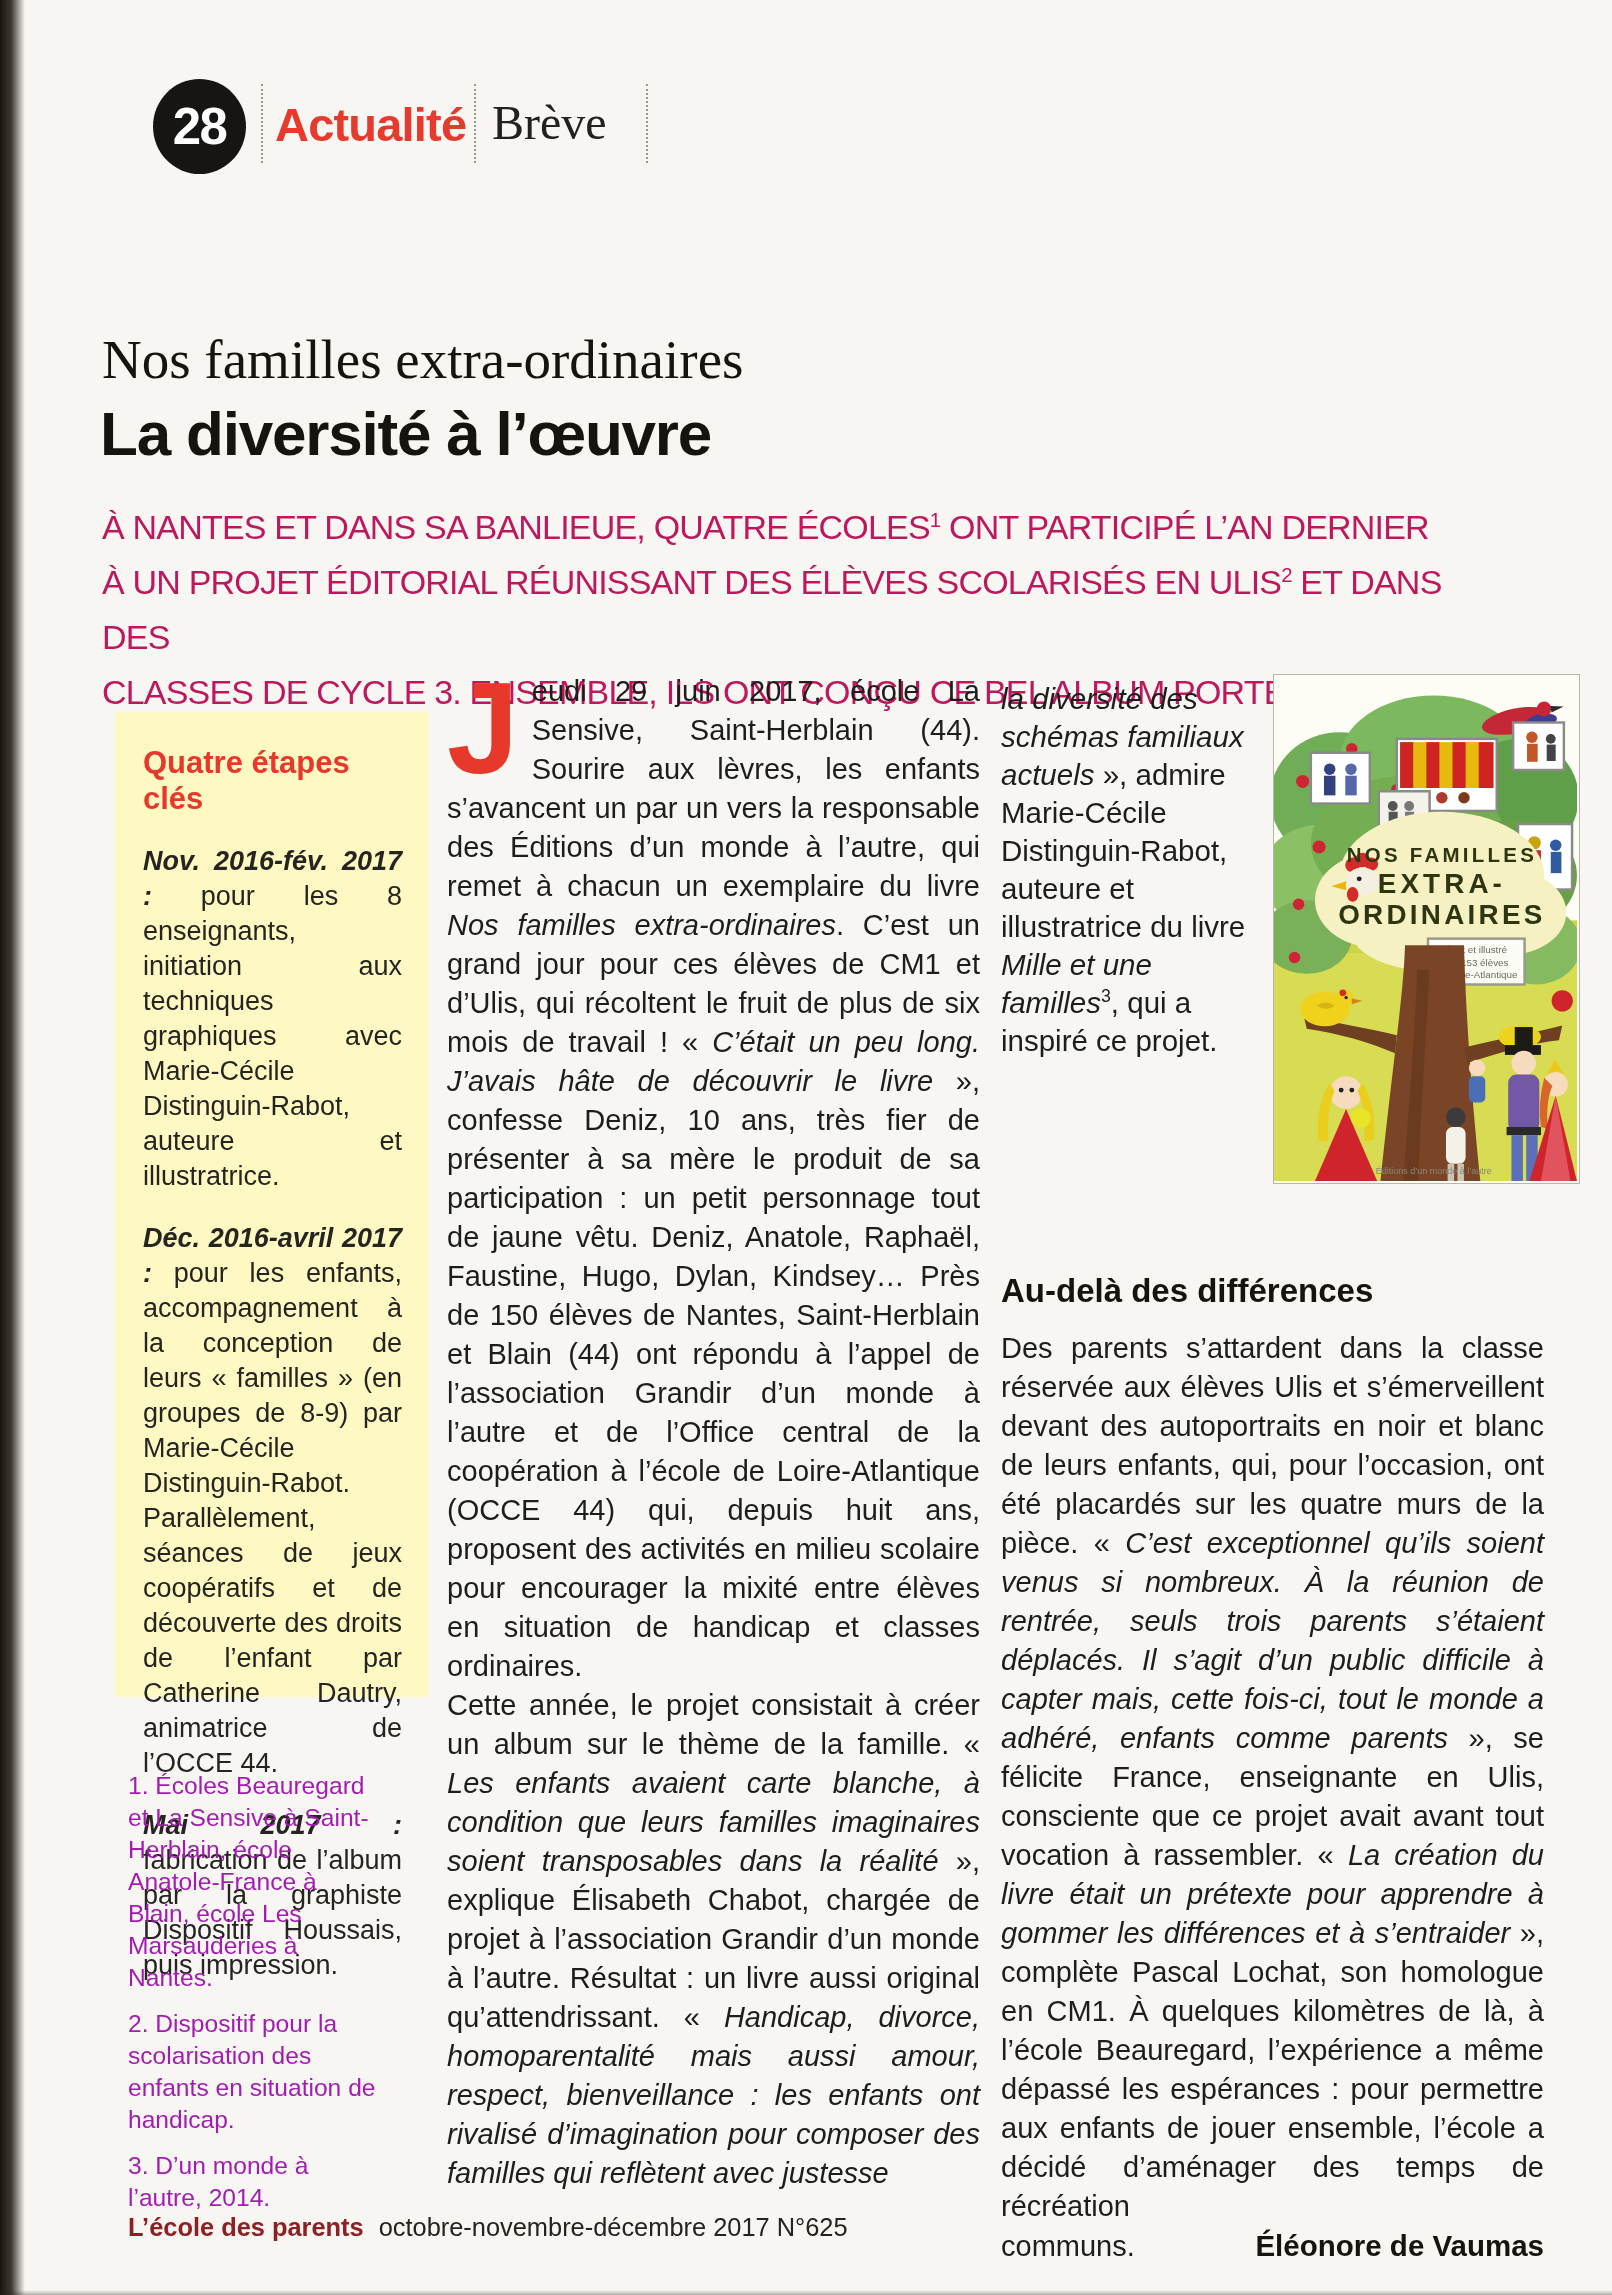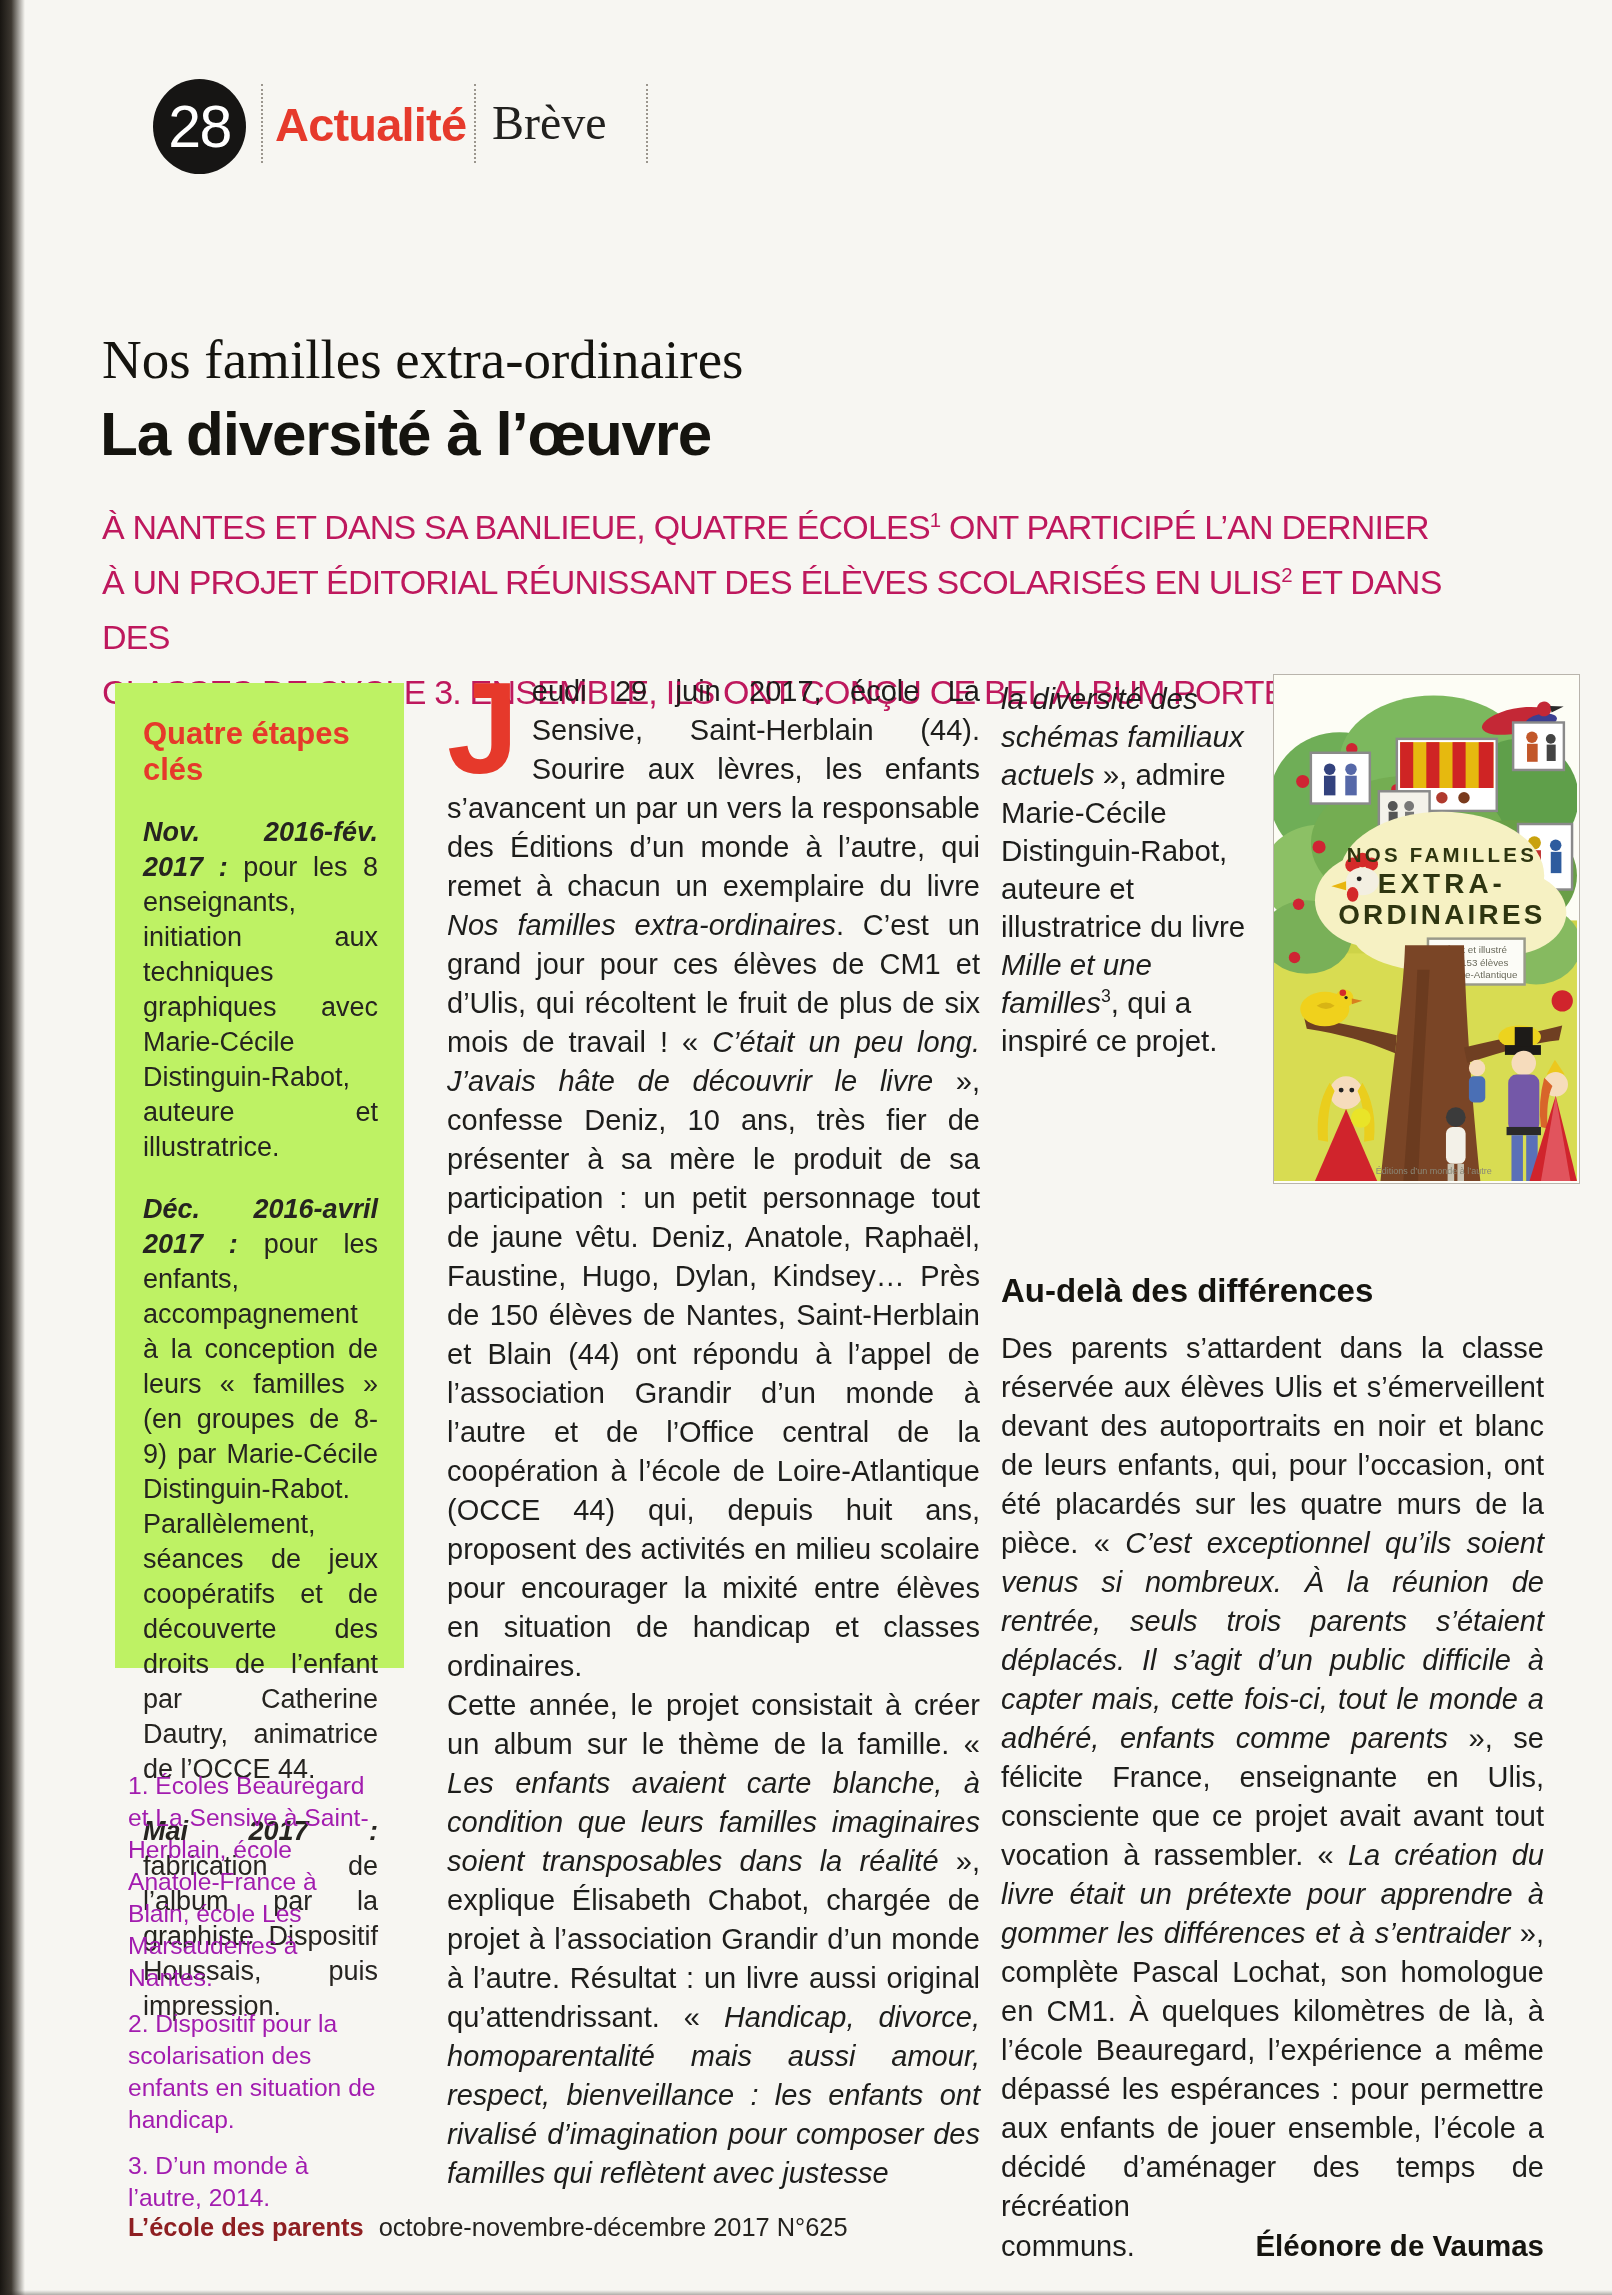--- a/index.html
+++ b/index.html
@@ -13,40 +13,40 @@
   }
   
   .scan-edge{position:absolute;left:0;top:0;width:24.6px;height:100%;
     background:linear-gradient(to right,#181511 0%,#3d3831 45%,rgba(61,56,49,0) 100%);}
   .scan-edge-bottom{position:absolute;left:0;bottom:0;width:100%;height:4.9px;
     background:linear-gradient(to top,rgba(40,36,30,.35),rgba(40,36,30,0));}
 
   
   .page-num{position:absolute;left:153px;top:79px;width:93px;height:95px;border-radius:50%;
     background:#161514;display:flex;align-items:center;justify-content:center;}
-  .page-num span{color:#fff;font-size:59px;font-weight:normal;letter-spacing:-1.6px;}
+  .page-num span{color:#fff;font-size:51px;font-weight:bold;letter-spacing:-1.6px;}
   .vdot{position:absolute;top:84px;height:79px;border-left:2.5px dotted #9b968e;}
   .vdot.d1{left:261px;} .vdot.d2{left:474px;} .vdot.d3{left:646px;}
   .section-label{position:absolute;left:275px;top:97px;font-size:47px;font-weight:bold;
     letter-spacing:-0.8px;color:#e63a2c;}
   .subsection-label{position:absolute;left:492px;top:95px;font-size:48px;
     font-family:"Liberation Serif",serif;color:#22211f;}
 
   
   .kicker{position:absolute;left:102px;top:328px;font-family:"Liberation Serif",serif;
     font-size:55px;color:#15140f;letter-spacing:0;}
   .headline{position:absolute;left:100px;top:398px;font-size:62px;font-weight:bold;
     letter-spacing:-1.2px;color:#15140f;}
   .standfirst{position:absolute;left:102px;top:500px;width:1410px;font-size:34px;
     line-height:55px;letter-spacing:-0.8px;color:#be185d;}
   .standfirst sup{font-size:60%;vertical-align:super;line-height:0;}
 
   
-  .sidebar{position:absolute;left:115px;top:683px;width:289px;height:985px;
-    background:#bef264;padding:0;box-sizing:border-box;}
+  .sidebar{position:absolute;left:115px;top:712px;width:313px;height:985px;
+    background:#fef9c3;padding:0;box-sizing:border-box;}
   .sidebar-inner{padding:33px 26px 0 28px;}
   .sidebar-title{color:#e6392b;font-size:31px;font-weight:bold;margin:0 0 21px 0;}
   .sidebar-step{font-size:27px;line-height:35px;text-align:justify;color:#262420;}
   .step-date{font-weight:bold;font-style:italic;}
 
   
   .footnotes{position:absolute;left:128px;top:1770px;width:254px;font-size:24.6px;
     line-height:32px;color:#a21caf;}
   .footnote{margin:0 0 14px 0;}
 

